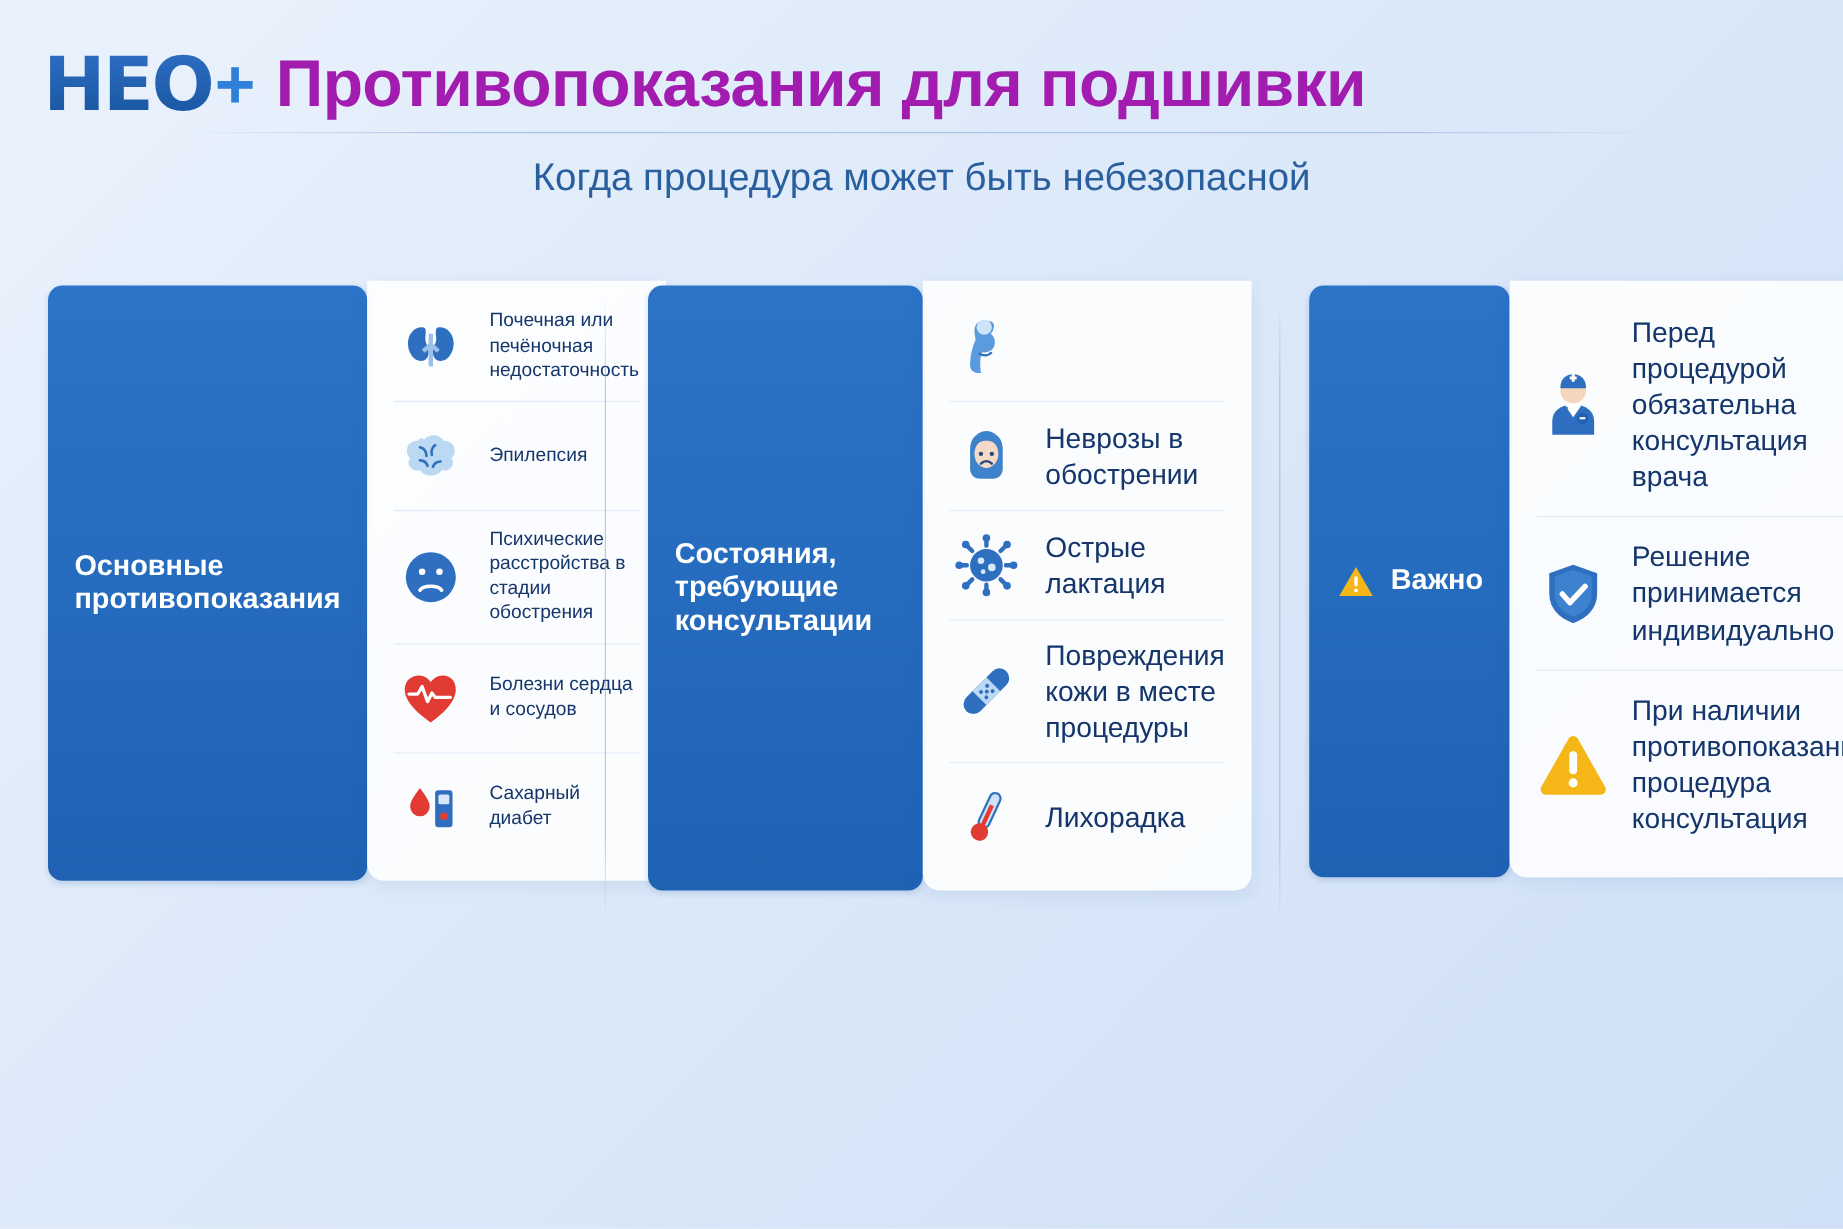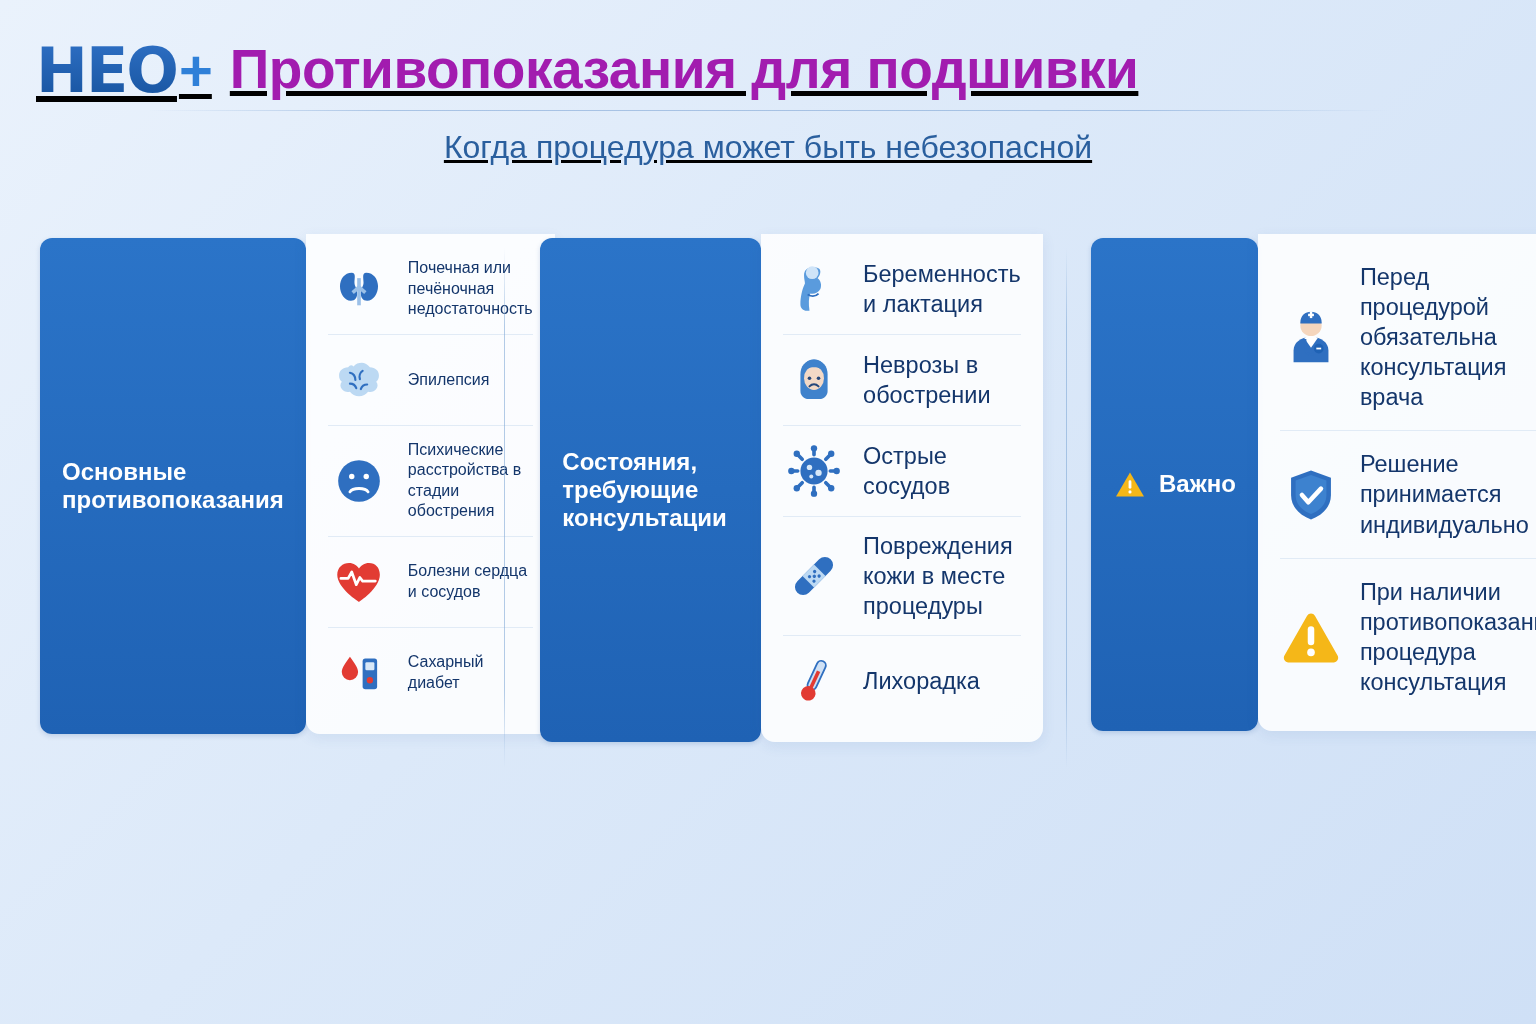--- a/index.html
+++ b/index.html
@@ -12,21 +12,20 @@
     font-family: "Liberation Sans", sans-serif;
     background: linear-gradient(135deg, #eaf2fc 0%, #dce9f9 45%, #cfe0f6 100%);
     overflow: hidden;
     position: relative;
   }
   .page {
     position: relative;
     width: 1536px;
     height: 1024px;
     box-sizing: border-box;
-    text-decoration: underline;
   }
 
   
   .header {
     padding: 38px 0 0 0;
     text-align: center;
     position: relative;
   }
   .title-row {
     display: flex;
@@ -263,21 +262,20 @@
       <div class="card-body">
 
         <div class="row">
           <span class="icon">
             <svg width="58" height="58" viewBox="0 0 64 64">
               <path d="M30 8c-6 0-9 4-9 9 0 4 1 6 1 9-3 6-5 15-5 23 0 4 3 7 7 7h3c-1-8-1-14 1-19 4 1 9-1 11-5 2-5 0-10-3-12 2-2 3-5 3-7 0-4-3-5-9-5z" fill="#5a9bdd"></path>
               <circle cx="30" cy="14" r="7" fill="#cfe4f8"></circle>
               <path d="M25 38c5 3 9 2 12-1" stroke="#2f6fc0" stroke-width="2" fill="none"></path>
             </svg>
           </span>
-          <span class="label">Беременность и лактация</span>
         </div>
 
         <div class="row">
           <span class="icon">
             <svg width="58" height="58" viewBox="0 0 64 64">
               <path d="M32 10c-10 0-15 7-15 16v18c0 5 4 9 9 9h12c5 0 9-4 9-9V26c0-9-5-16-15-16z" fill="#3f82cc"></path>
               <ellipse cx="32" cy="30" rx="11" ry="13" fill="#f3d9c6"></ellipse>
               <path d="M21 24c2-8 20-8 22 0v-4c0-7-5-11-11-11s-11 4-11 11z" fill="#3f82cc"></path>
               <circle cx="27" cy="30" r="2" fill="#26477a"></circle>
               <circle cx="37" cy="30" r="2" fill="#26477a"></circle>
@@ -302,21 +300,21 @@
                   <circle cx="51" cy="51" r="3.5"></circle>
                 <circle cx="51" cy="13" r="3.5"></circle>
                   <circle cx="13" cy="51" r="3.5"></circle>
               </g>
               <circle cx="32" cy="32" r="15" fill="#2f6fc0"></circle>
               <circle cx="27" cy="28" r="3" fill="#d7e8f8"></circle>
               <circle cx="37" cy="34" r="3.5" fill="#d7e8f8"></circle>
               <circle cx="29" cy="38" r="2.2" fill="#d7e8f8"></circle>
             </svg>
           </span>
-          <span class="label">Острые сосудов</span>
+          <span class="label">Острые лактация</span>
         </div>
 
         <div class="row">
           <span class="icon">
             <svg width="58" height="58" viewBox="0 0 64 64">
               <g transform="rotate(-45 32 32)">
                 <rect x="6" y="23" width="52" height="18" rx="9" fill="#2f6fc0"></rect>
                 <rect x="23" y="23" width="18" height="18" fill="#bcd9f3"></rect>
                 <g fill="#2f6fc0">
                   <circle cx="28" cy="29" r="1.8"></circle>

